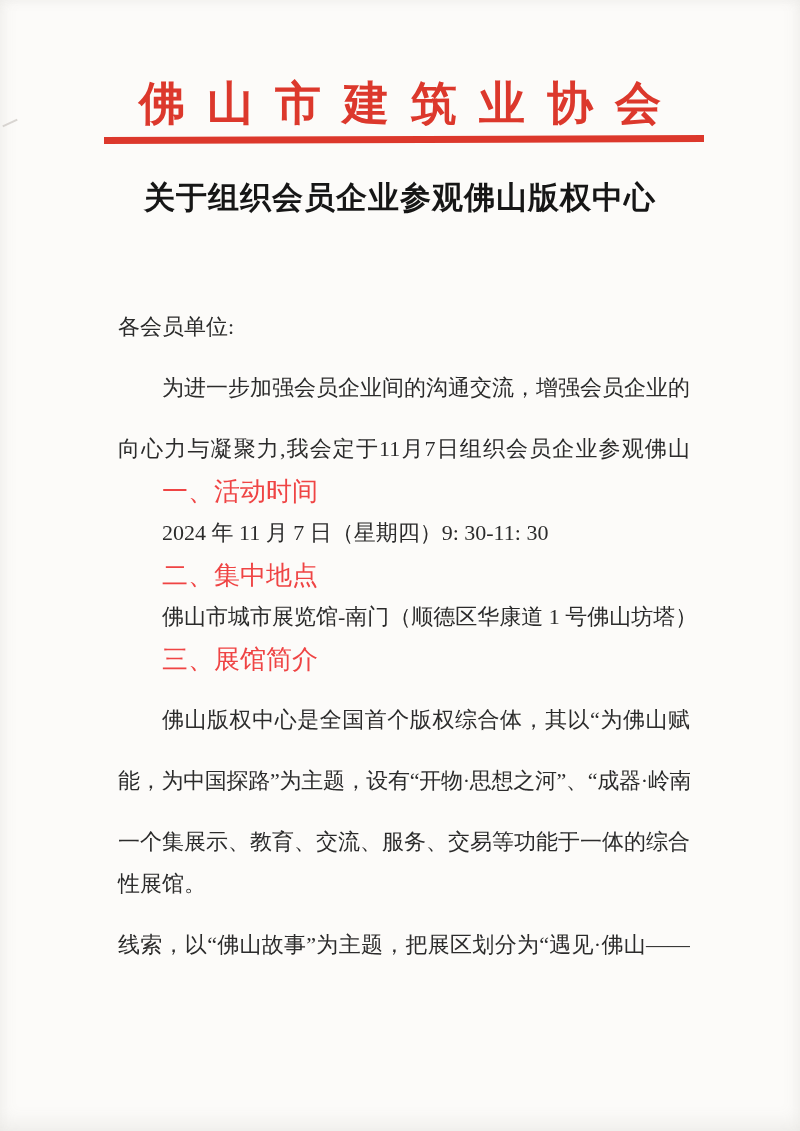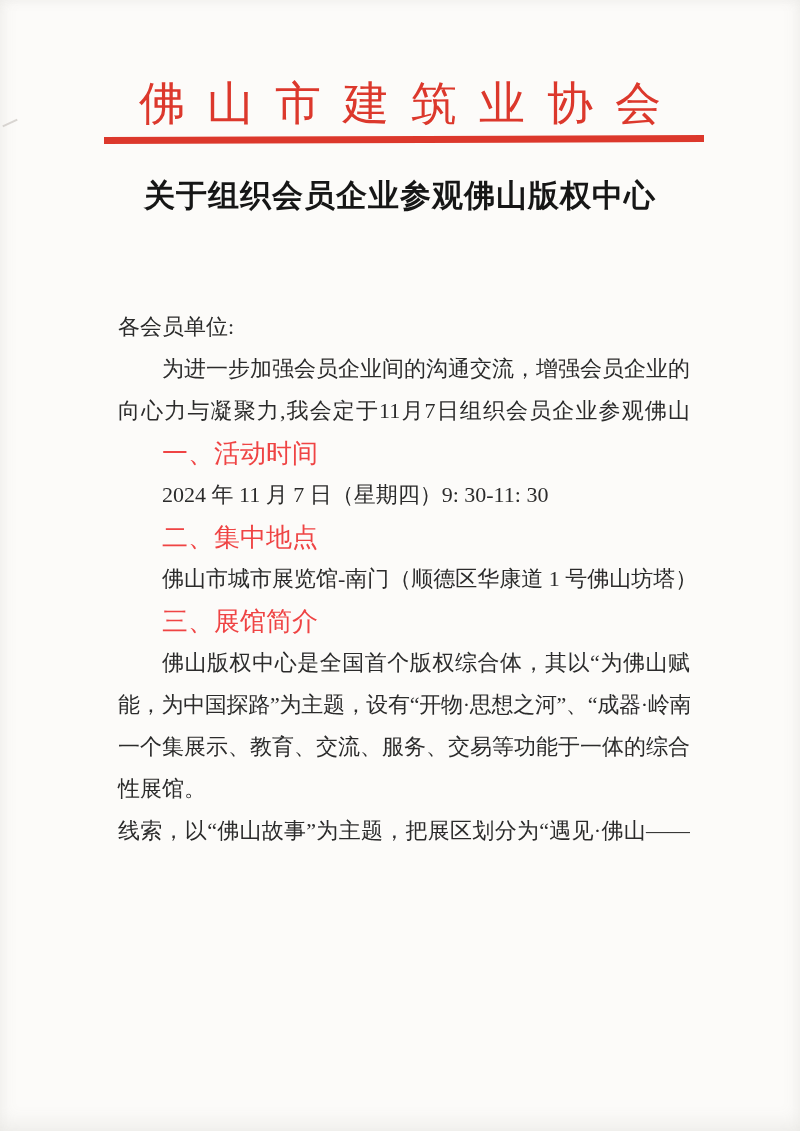--- a/index.html
+++ b/index.html
@@ -28,21 +28,21 @@
     opacity: 0.7;
   }
   
   .org-name {
     position: absolute;
     top: 78px;
     left: 0; right: 0;
     text-align: center;
     font-size: 46px;
     line-height: 52px;
-    font-weight: normal;
+    font-weight: bold;
     letter-spacing: 22px;
     text-indent: 22px;
     color: #dc382c;
     font-family: "Liberation Serif", "DejaVu Serif", serif;
     white-space: nowrap;
   }
   .red-rule {
     position: absolute;
     top: 136px;
     left: 104px;
@@ -55,21 +55,20 @@
   .doc-title {
     position: absolute;
     top: 177px;
     left: 0; right: 0;
     text-align: center;
     font-size: 31px;
     line-height: 41px;
     font-weight: bold;
     color: #161616;
     letter-spacing: 1px;
-    font-family: Liberation Mono, monospace;
   }
   
   .body-block {
     position: absolute;
     top: 306px;
     left: 118px;
     width: 572px;
     font-size: 22px;
     color: #2b2b2b;
   }
@@ -77,20 +76,21 @@
     height: 42px;
     line-height: 42px;
     white-space: nowrap;
   }
   .indent { text-indent: 44px; }
   .j {
     text-align: justify;
     text-align-last: justify;
     white-space: normal;
     overflow: hidden;
+    margin-top: 19px;
   }
   .tight { letter-spacing: -1.5px; }
   .heading {
     font-family: "Liberation Sans", "DejaVu Sans", sans-serif;
     font-weight: normal;
     font-size: 26px;
     color: #ef4444;
   }
 </style>
 </head>

